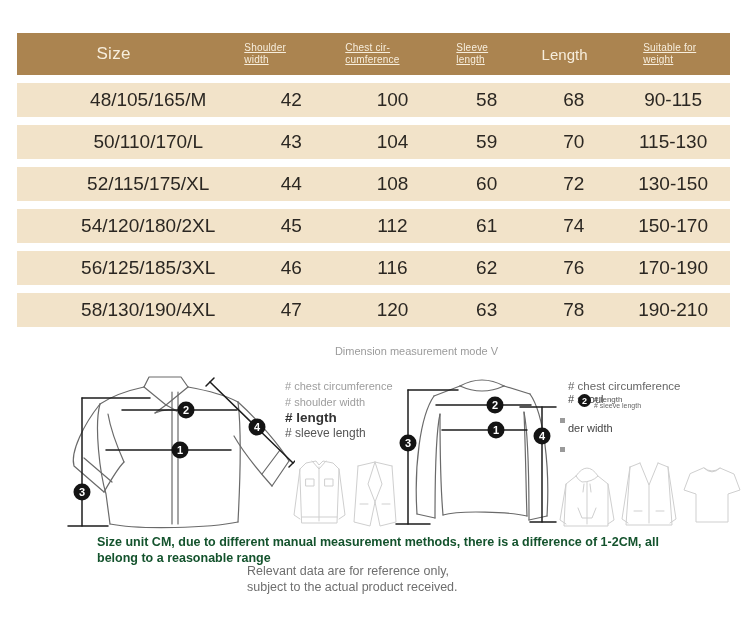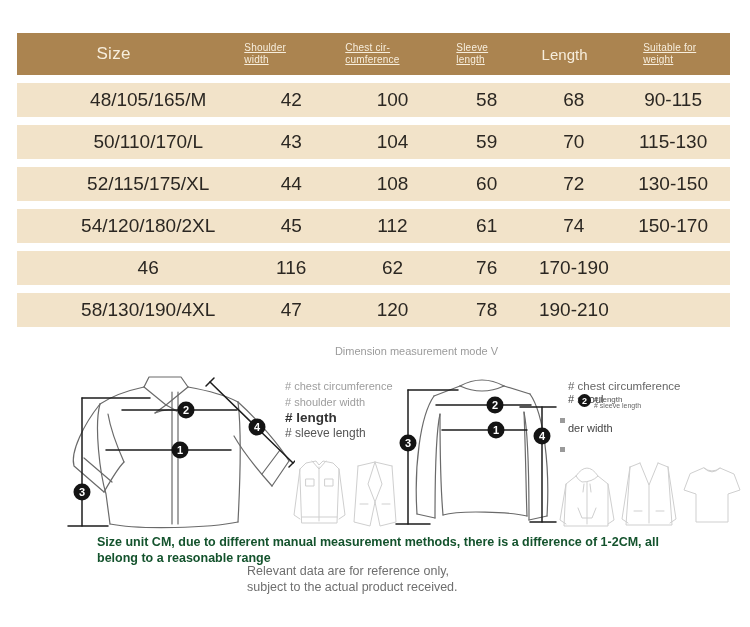--- a/index.html
+++ b/index.html
@@ -115,30 +115,32 @@
     </div>
     <div class="t-grid t-row">
       <div class="cell">54/120/180/2XL</div>
       <div class="cell">45</div>
       <div class="cell">112</div>
       <div class="cell">61</div>
       <div class="cell">74</div>
       <div class="cell">150-170</div>
     </div>
     <div class="t-grid t-row">
+      <div class="cell">56/125/185/3XL</div>
       <div class="cell">46</div>
       <div class="cell">116</div>
       <div class="cell">62</div>
       <div class="cell">76</div>
       <div class="cell">170-190</div>
     </div>
     <div class="t-grid t-row">
       <div class="cell">58/130/190/4XL</div>
       <div class="cell">47</div>
       <div class="cell">120</div>
+      <div class="cell">63</div>
       <div class="cell">78</div>
       <div class="cell">190-210</div>
     </div>
   </div>
 
   <div class="caption">Dimension measurement mode V</div>
 
   <div class="diag" style="left:60px;top:374px;">
     <svg width="235" height="156" viewBox="0 0 235 156">
       <g class="sketch">

